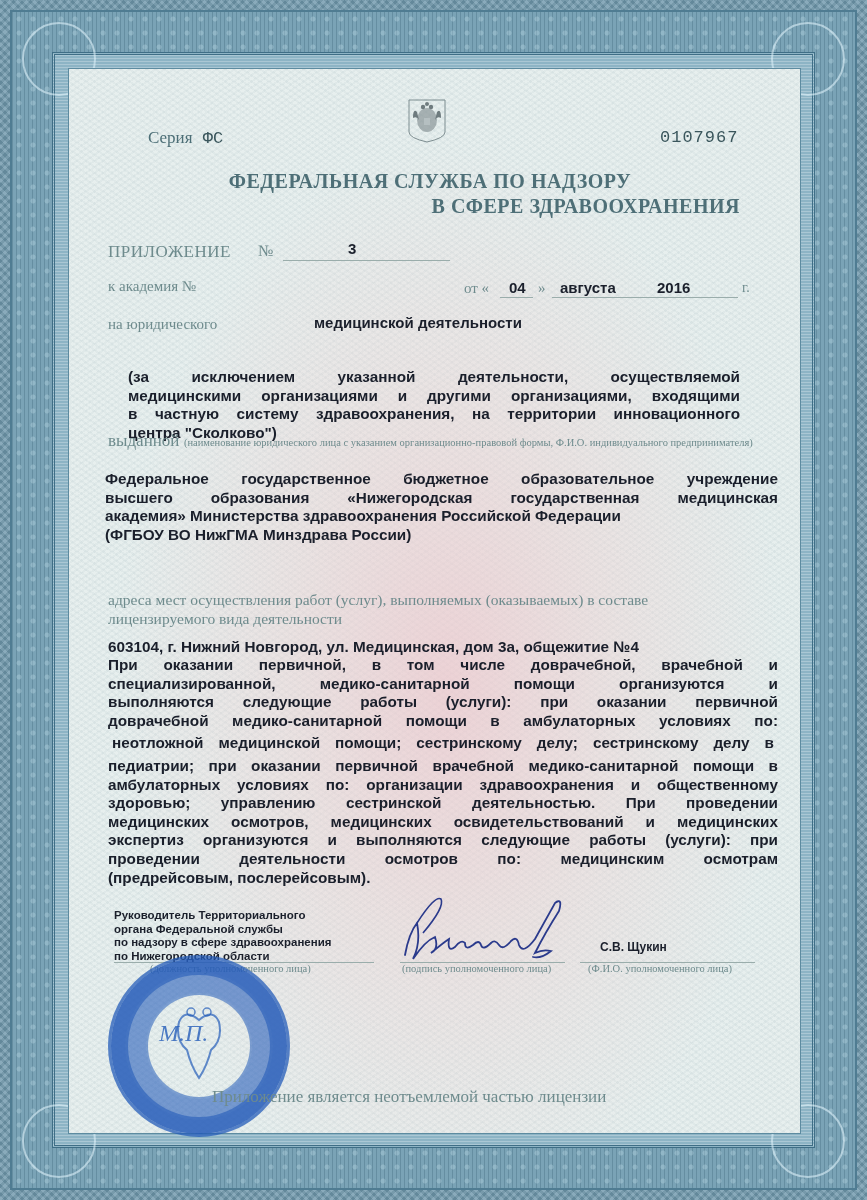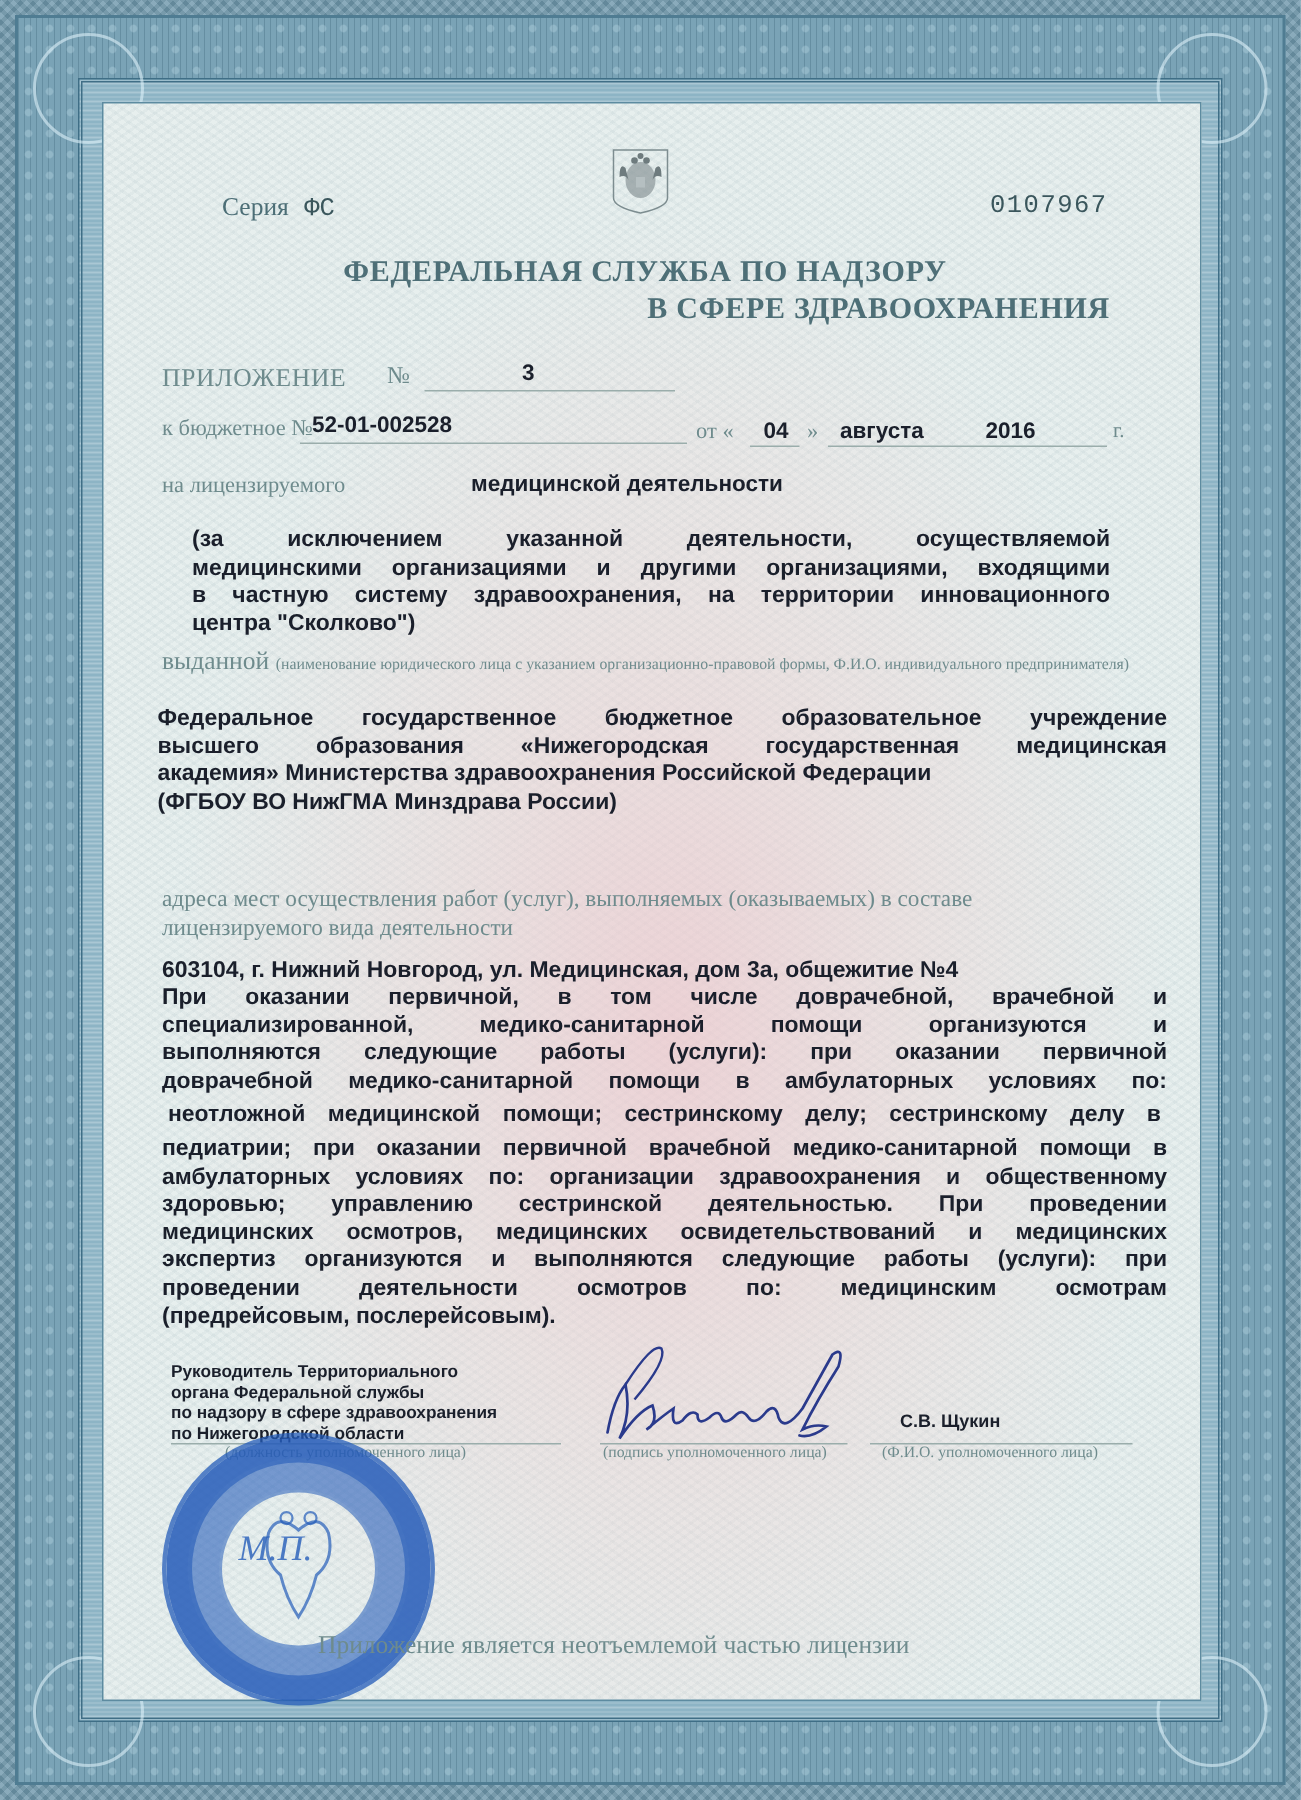--- a/index.html
+++ b/index.html
@@ -118,40 +118,37 @@
 
   <div class="abs title l1">ФЕДЕРАЛЬНАЯ СЛУЖБА ПО НАДЗОРУ</div>
   <div class="abs title l2">В СФЕРЕ ЗДРАВООХРАНЕНИЯ</div>
 
   <div class="abs label-grey" style="left:108px;top:242px;font-size:17px;letter-spacing:0.5px;">ПРИЛОЖЕНИЕ</div>
   <div class="abs label-grey" style="left:258px;top:242px;font-size:16px;">№</div>
   <div class="abs uline" style="left:283px;top:240px;width:167px;height:20px;">
     <span class="fill" style="position:absolute;left:65px;top:0;font-size:15px;">3</span>
   </div>
 
-  <div class="abs label-grey" style="left:108px;top:278px;font-size:15px;">к бюджетное №</div>
-  <div class="abs uline" style="left:200px;top:275px;width:258px;height:20px;">
-    <span class="fill" style="position:absolute;left:8px;top:0;font-size:15px;">52-01-002528</span>
-  </div>
+  <div class="abs label-grey" style="left:108px;top:278px;font-size:15px;">к академия №</div>
   <div class="abs label-grey" style="left:464px;top:280px;font-size:15px;">от «</div>
   <div class="abs uline" style="left:500px;top:277px;width:33px;height:20px;">
     <span class="fill" style="position:absolute;left:9px;top:2px;font-size:15px;">04</span>
   </div>
   <div class="abs label-grey" style="left:538px;top:280px;font-size:15px;">»</div>
   <div class="abs uline" style="left:552px;top:277px;width:186px;height:20px;">
     <span class="fill" style="position:absolute;left:8px;top:2px;font-size:15px;">августа</span>
     <span class="fill" style="position:absolute;left:105px;top:2px;font-size:15px;">2016</span>
   </div>
   <div class="abs label-grey" style="left:742px;top:280px;font-size:14px;">г.</div>
 
-  <div class="abs label-grey" style="left:108px;top:316px;font-size:15px;">на лицензируемого</div>
+  <div class="abs label-grey" style="left:108px;top:316px;font-size:15px;">на юридического</div>
   <div class="abs fill" style="left:314px;top:314px;font-size:15px;">медицинской деятельности</div>
 
   <div class="abs body-block" style="top:351px;">
-    <p style="text-align:justify;text-align-last:justify;">(за исключением указанной деятельности, осуществляемой</p>
+    <p style="text-align:justify;text-align-last:justify;margin-top:17px;">(за исключением указанной деятельности, осуществляемой</p>
     <p style="text-align:justify;text-align-last:justify;">медицинскими организациями и другими организациями, входящими</p>
     <p style="text-align:justify;text-align-last:justify;">в частную систему здравоохранения, на территории инновационного</p>
     <p>центра "Сколково")</p>
   </div>
 
   <div class="abs" style="left:108px;top:432px;width:680px;line-height:17px;">
     <span class="label-grey" style="font-size:17px;">выданной</span>
     <span class="small-grey">(наименование юридического лица с указанием организационно-правовой формы, Ф.И.О. индивидуального предпринимателя)</span>
   </div>
 

